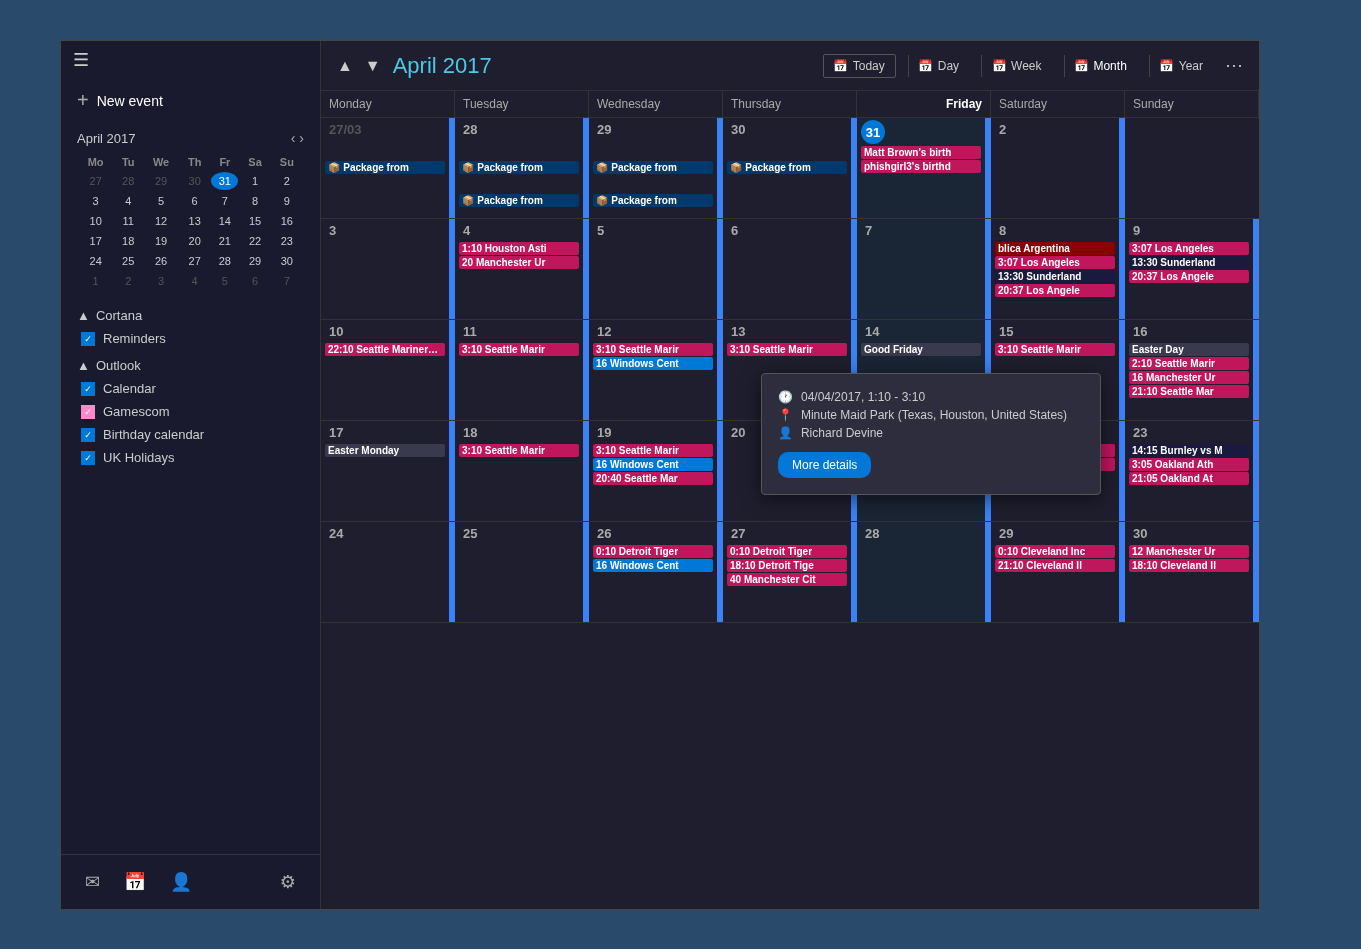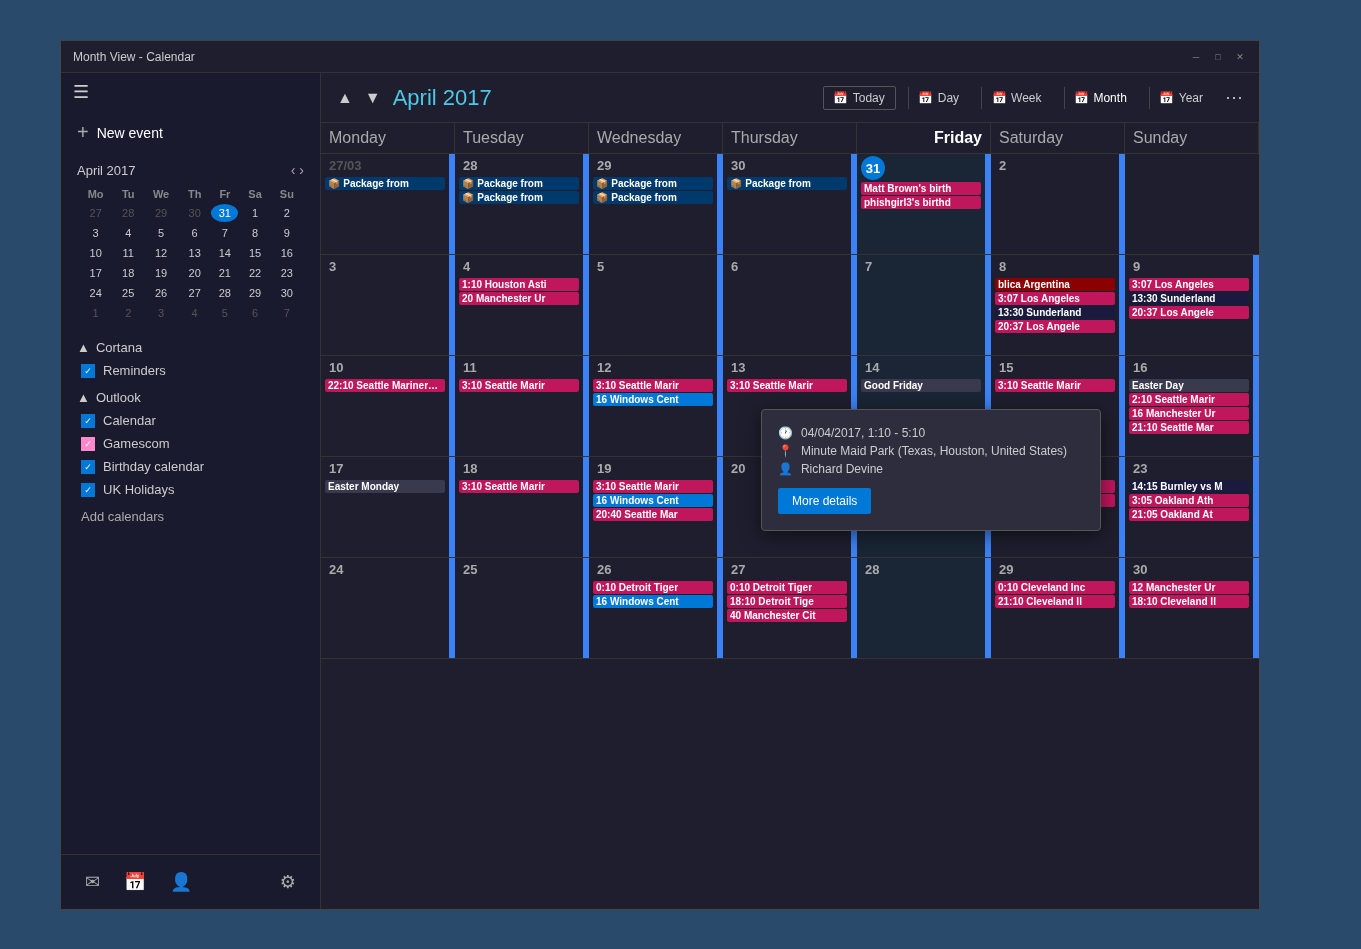--- a/index.html
+++ b/index.html
@@ -113,21 +113,21 @@
       padding: 4px 10px; cursor: pointer; display: flex; align-items: center; gap: 4px; border-radius: 2px;
     }
     .more-btn { background: none; border: none; color: #ccc; font-size: 18px; cursor: pointer; }
     .col-headers {
       display: grid;
       grid-template-columns: repeat(7, 1fr);
       border-bottom: 1px solid #333;
       background: #1e1e2e;
     }
     .col-header {
-      padding: 6px 8px; font-size: 16px; color: #aaa; text-align: left; border-right: 1px solid #333;
+      padding: 6px 8px; font-size: 12px; color: #aaa; text-align: left; border-right: 1px solid #333;
     }
     .col-header.friday { color: #fff; font-weight: bold; text-align: right; }
     .cal-grid {
       flex: 1;
       display: grid;
       grid-template-rows: repeat(5, 1fr);
       overflow: hidden;
     }
     .cal-week { display: grid; grid-template-columns: repeat(7, 1fr); border-bottom: 1px solid #333; }
     .cal-cell {
@@ -147,21 +147,21 @@
       background: #0078d7; color: #fff; border-radius: 50%;
       width: 24px; height: 24px; display: flex; align-items: center; justify-content: center;
     }
     .day-num.other { color: #555; }
     .event {
       font-size: 10px; margin-bottom: 1px; padding: 1px 3px;
       border-radius: 2px; cursor: pointer; white-space: nowrap; overflow: hidden; text-overflow: ellipsis;
     }
     .event.pink { background: #c0165c; color: #fff; }
     .event.blue { background: #0078d7; color: #fff; }
-    .event.dark-blue { background: #003a6c; color: #fff; }
+    .event.dark-blue { background: #003a6c; color: #fff; margin-top: 20px; }
     .event.dark { background: #1a1a3e; color: #fff; }
     .event.red { background: #8b0000; color: #fff; }
     .event.gray { background: #3a3a4e; color: #fff; }
     .popup {
       position: absolute;
       top: 255px; left: 440px;
       width: 340px;
       background: #2d2d3e;
       border: 1px solid #555;
       border-radius: 4px;
@@ -170,36 +170,28 @@
       pointer-events: all;
       box-shadow: 0 4px 20px rgba(0,0,0,0.5);
     }
     .popup-title { font-size: 15px; color: #4dc8e8; margin-bottom: 8px; }
     .popup-time { font-size: 12px; color: #ccc; margin-bottom: 4px; display: flex; gap: 8px; align-items: center; }
     .popup-loc { font-size: 12px; color: #ccc; margin-bottom: 4px; display: flex; gap: 8px; align-items: center; }
     .popup-person { font-size: 12px; color: #ccc; margin-bottom: 12px; display: flex; gap: 8px; align-items: center; }
     .popup-icon { color: #aaa; }
     .more-details-btn {
       background: #0078d7; border: none; color: #fff; padding: 6px 14px;
-      font-size: 12px; cursor: pointer; border-radius: 2px;
+      font-size: 12px; cursor: pointer; border-radius: 10px;
     }
   </style>
 </head>
 <body>
 
 <div class="window">
 
-  <div class="titlebar">
-    <span class="titlebar-title">Month View - Calendar</span>
-    <div class="titlebar-controls">
-      <div class="titlebar-btn">─</div>
-      <div class="titlebar-btn">□</div>
-      <div class="titlebar-btn">✕</div>
-    </div>
-  </div>
 
   <div class="content">
 
     <div class="sidebar">
       <div class="sidebar-top">
         <span class="hamburger">☰</span>
       </div>
 
       <div class="new-event-btn">
         <span class="plus">+</span>
@@ -306,21 +298,20 @@
       </div>
       <div class="calendar-item">
         <div class="cal-checkbox">✓</div>
         <span>Birthday calendar</span>
       </div>
       <div class="calendar-item">
         <div class="cal-checkbox">✓</div>
         <span>UK Holidays</span>
       </div>
 
-      <div class="add-calendars">Add calendars</div>
 
       <div class="sidebar-bottom">
         <span class="sidebar-icon">✉</span>
         <span class="sidebar-icon">📅</span>
         <span class="sidebar-icon">👤</span>
         <span class="sidebar-icon" style="margin-left:auto">⚙</span>
       </div>
     </div>
 
     <div class="cal-main">
@@ -527,21 +518,21 @@
               <div class="day-num">30</div>
               <div class="event pink">12 Manchester Ur</div>
               <div class="event pink">18:10 Cleveland Il</div>
             </div>
           </div>
         </div>
 
         <div class="popup">
           <div class="popup-time">
             <span class="popup-icon">🕐</span>
-            <span>04/04/2017, 1:10 - 5:10</span>
+            <span>04/04/2017, 1:10 - 3:10</span>
           </div>
           <div class="popup-loc">
             <span class="popup-icon">📍</span>
             <span>Minute Maid Park (Texas, Houston, United States)</span>
           </div>
           <div class="popup-person">
             <span class="popup-icon">👤</span>
             <span>Richard Devine</span>
           </div>
           <button class="more-details-btn">More details</button>

